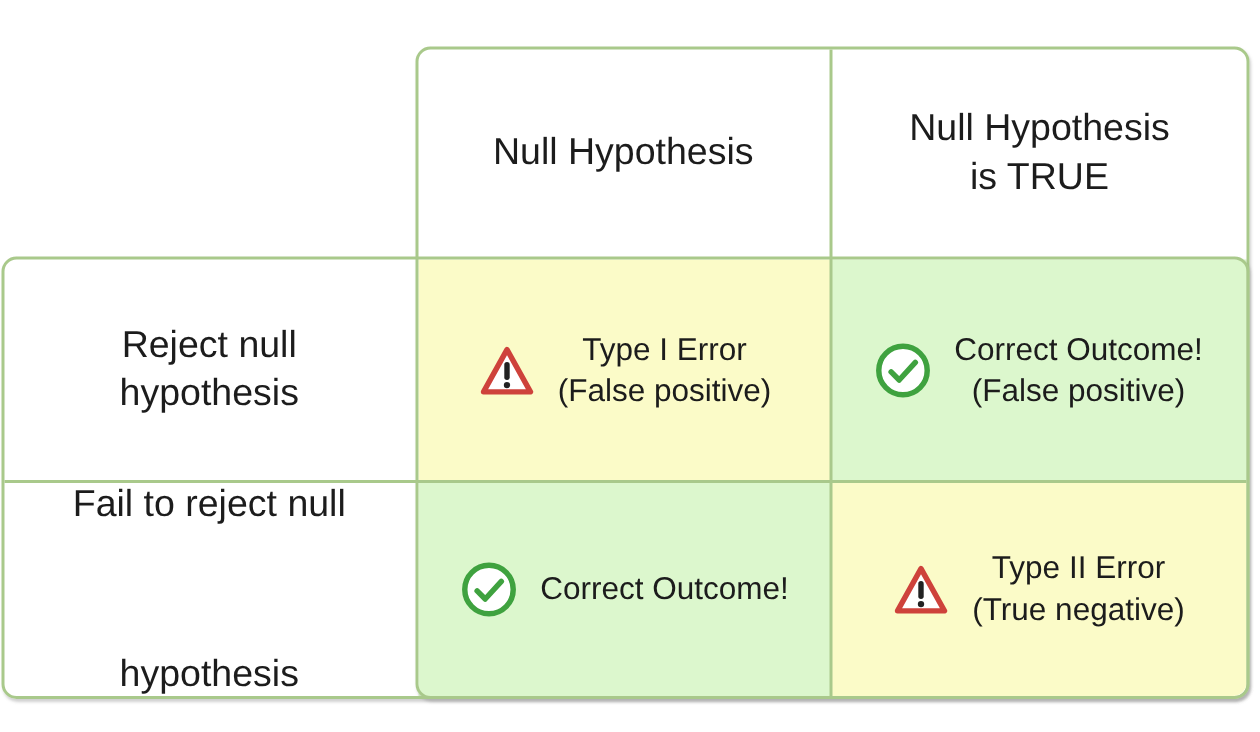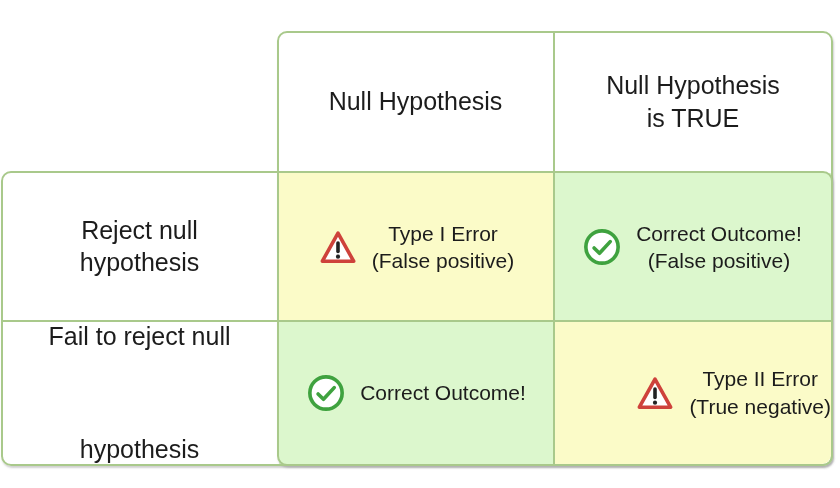--- a/index.html
+++ b/index.html
@@ -52,21 +52,21 @@
 
   .cell-content {
     position: absolute;
     display: flex; flex-direction: row;
     align-items: center; justify-content: center;
     gap: 15px;
   }
   .cc-r1c1 { left: 279px; top: 173px; width: 275px; height: 148px; }
   .cc-r1c2 { left: 554px; top: 173px; width: 277px; height: 148px; }
   .cc-r2c1 { left: 279px; top: 321px; width: 275px; height: 143px; }
-  .cc-r2c2 { left: 554px; top: 321px; width: 277px; height: 143px; justify-content: flex-end; }
+  .cc-r2c2 { left: 554px; top: 321px; width: 277px; height: 143px; }
 
   .cell-text { text-align: center; font-size: 21px; line-height: 1.3; }
 
   .icon { flex: 0 0 auto; display: block; }
   .icon-warning { color: var(--warning-red, #ce423b); }
   .icon-check   { color: var(--check-green, #3fa23f); }
 </style>
 </head>
 <body>
 

